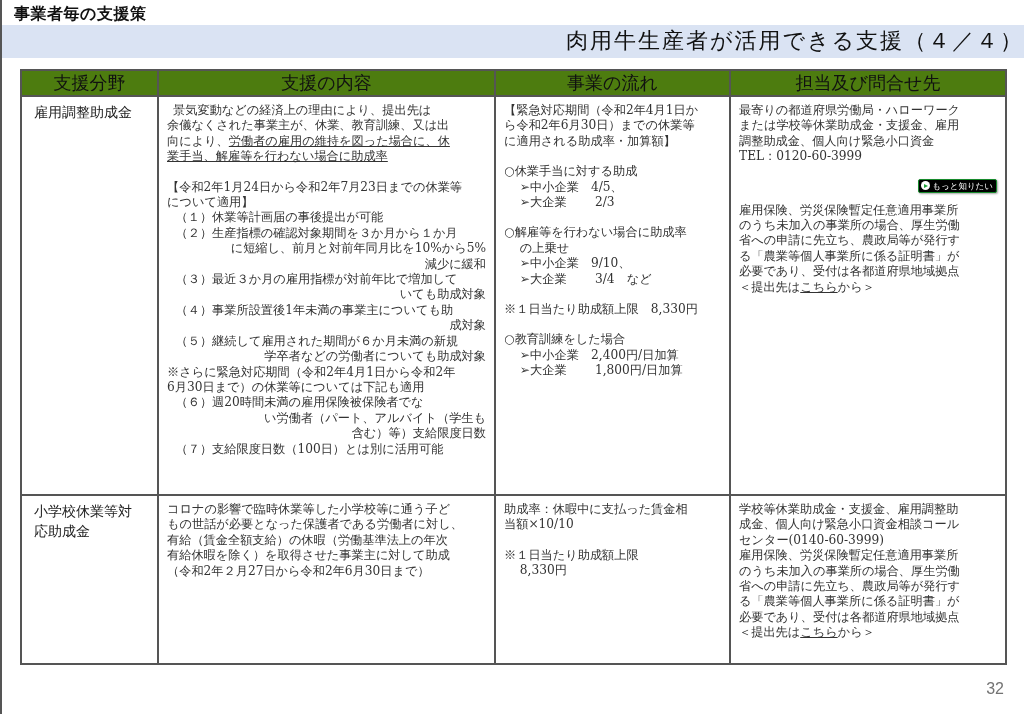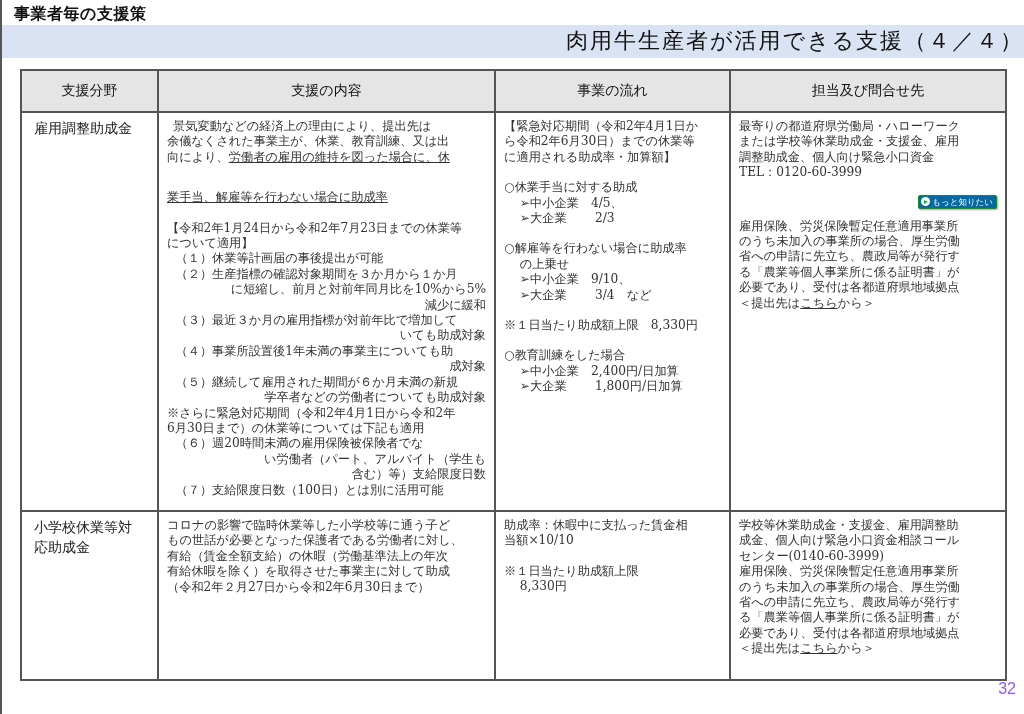--- a/index.html
+++ b/index.html
@@ -27,63 +27,63 @@
     table.support {
       position: absolute; left: 20px; top: 69px; width: 985px;
       border-collapse: collapse; table-layout: fixed;
       font-size: 12.2px; line-height: 15.4px;
     }
     table.support th, table.support td {
       border: 2px solid #555;
       vertical-align: top;
     }
     table.support th {
-      background: #e5e5e5; height: 24px; padding: 8px;
-      font-family: "DejaVu Sans", "Liberation Sans", sans-serif;
-      font-weight: normal; font-size: 14px; text-align: center; vertical-align: middle;
+      background: #4d7c0f; height: 24px; padding: 0;
+      font-family: "DejaVu Sans", "Liberation Sans", sans-serif;
+      font-weight: normal; font-size: 18px; text-align: center; vertical-align: middle;
       color: #111;
     }
     col.c1 { width: 137px; }
     col.c2 { width: 337px; }
     col.c3 { width: 235px; }
     col.c4 { width: 276px; }
     td.field {
       font-family: "DejaVu Sans", "Liberation Sans", sans-serif;
       font-size: 14px; line-height: 20px; padding: 5px 12px; color: #222;
     }
     td.content, td.flow, td.contact { padding: 6px 8px; color: #333; }
     .row1 td { height: 385px; }
     .row2 td { height: 155px; }
     .line { display: block; white-space: nowrap; }
     .indent1 { padding-left: 0.5em; }
     .ind-item { padding-left: 4.2em; text-align: right; }
     .item { padding-left: 0.7em; }
     .sub { padding-left: 1.3em; }
-    .under { text-decoration: underline; margin-top: 25px; }
+    .under { text-decoration: underline; }
     .gap { display: block; height: 15px; }
     .link { text-decoration: underline; cursor: pointer; color: #333; }
     .more-btn {
       display: inline-flex; align-items: center; gap: 2px;
-      background: #0369a1; color: #fff; border-radius: 2px;
+      background: #000000; color: #fff; border-radius: 2px;
       font-family: "DejaVu Sans", "Liberation Sans", sans-serif;
       font-size: 8.5px; line-height: 12px; padding: 0 3px 0 2px;
       box-shadow: 1px 1px 2px rgba(0,0,0,0.35); border: 1px solid #178a2c;
       cursor: pointer;
     }
     .more-btn .play {
       display: inline-flex; width: 9px; height: 9px; border-radius: 50%; background: #fff;
       align-items: center; justify-content: center;
     }
     .more-btn .play::after {
       content: ""; border-left: 4px solid #22a33c; border-top: 2.5px solid transparent; border-bottom: 2.5px solid transparent; margin-left: 1px;
     }
     .btn-row { text-align: right; margin-top: 12px; margin-bottom: 10px; padding-right: 0; }
     .page-number {
-      position: absolute; right: 8px; top: 680px;
-      font-family: "Liberation Sans", "DejaVu Sans", sans-serif; font-size: 16px; color: #8b5cf6;
+      position: absolute; right: 20px; top: 680px;
+      font-family: "Liberation Sans", "DejaVu Sans", sans-serif; font-size: 16px; color: #737373;
     }
   </style>
 </head>
 <body>
 
 <div class="left-edge"></div>
 <div class="section-title">事業者毎の支援策</div>
 <div class="title-band"></div>
 <div class="page-title">肉用牛生産者が活用できる支援（４／４）</div>
 

